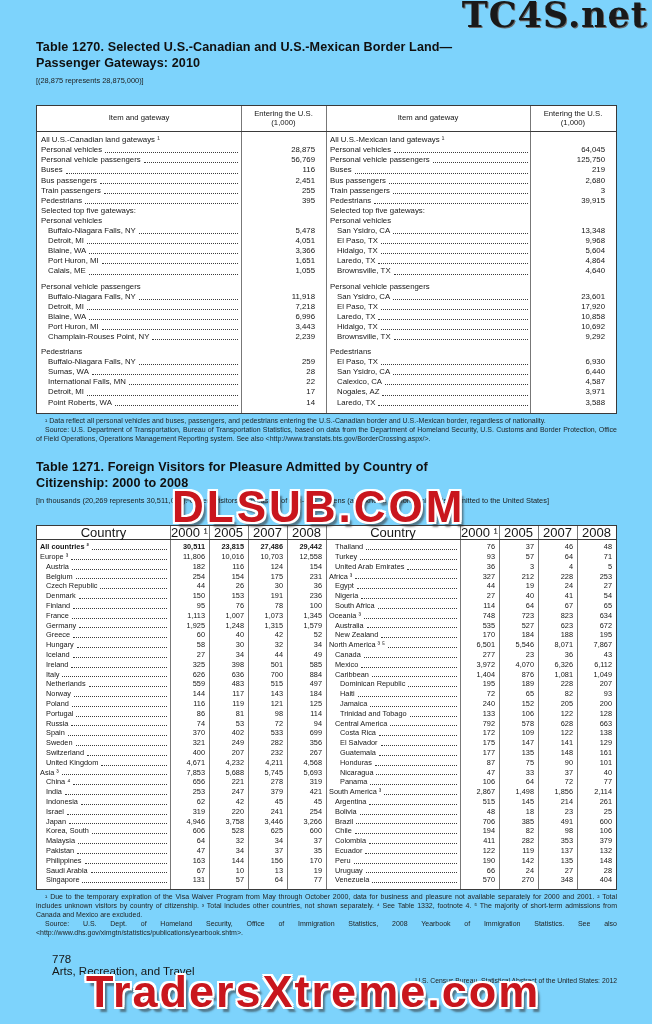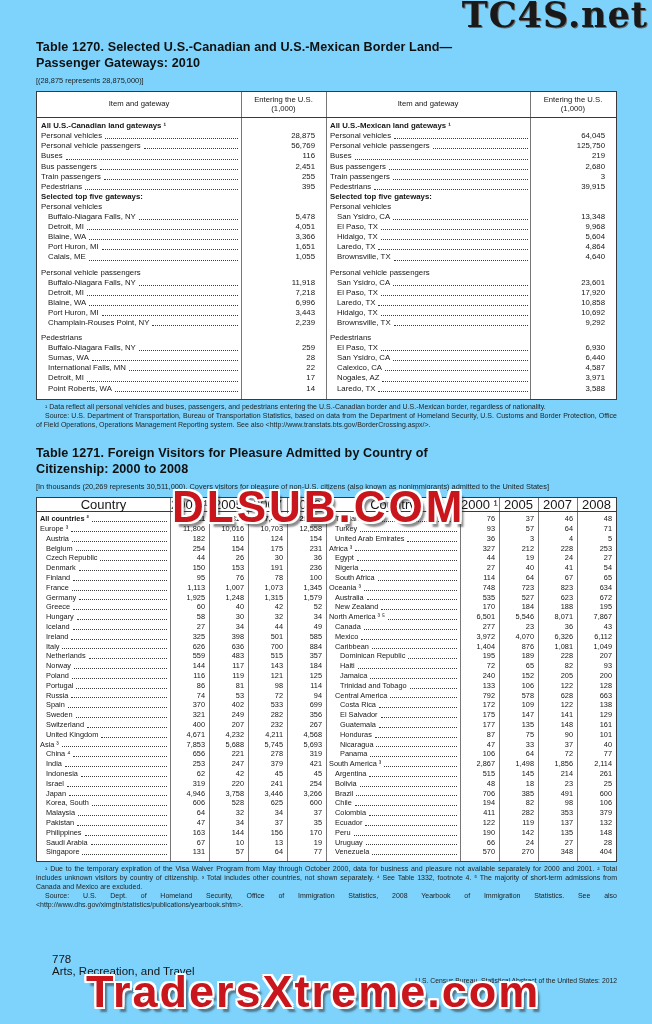--- a/index.html
+++ b/index.html
@@ -16,38 +16,38 @@
   .wm-mid{left:172px;top:482px;font-size:44px;letter-spacing:3px;}
   .wm-bottom{left:86px;top:966px;font-size:45px;letter-spacing:2px;}
 
   
   .tbl1{padding-top:40px;}
   .tbl2{margin-top:16px;}
   .tbl-title{font-size:12.6px;line-height:15.6px;font-weight:700;letter-spacing:.1px;color:#101010;}
   .tbl-note{font-size:7.4px;margin-top:5px;color:#1c1c1c;}
 
   
-  .frame{position:relative;border:1px solid #3a3a3a;margin-top:6px;background:#fff;}
+  .frame{position:relative;border:1px solid #3a3a3a;margin-top:20px;background:#fff;}
   .vrule{position:absolute;top:0;bottom:0;width:1px;background:#777;}
   .thead{display:flex;border-bottom:1px solid #3a3a3a;align-items:center;text-align:center;position:relative;z-index:2;}
   .th1270{height:26px;font-size:7.7px;line-height:8.8px;}
   .th1271{height:14px;font-size:13px;}
   .h-item{width:204px;}
   .h-val{width:85px;}
   .h-val2{width:86px;}
   .h-country{width:133px;}
   .h-country2{width:134px;}
   .h-year{width:39px;}
 
   
   .t1270-body{display:flex;padding:3px 0 5px;font-size:7.8px;line-height:10.1px;}
   .ghalf{width:289px;}
   #t1270-right{width:290px;}
   .g-row{display:flex;}
-  .g-bold{font-weight:700;}
+  .g-bold{font-weight:400;}
   .g-gap{margin-top:5px;}
   .g-lbl{flex:1;display:flex;min-width:0;padding-left:4px;align-items:flex-end;}
   .g-ind .g-lbl{padding-left:11px;}
   .g-val{width:85px;text-align:right;padding-right:11px;}
   .leader{flex:1;margin:0 3px 2px 3px;border-bottom:1.2px dotted #3c3c3c;min-width:4px;}
 
   
   .t1271-body{display:flex;padding:2px 0 4px;font-size:7.35px;line-height:9.8px;}
   .chalf{width:289px;}
   #t1271-right{width:290px;}
@@ -633,21 +633,21 @@
                 <div class="c-val">884</div>
               </div>
               <div class="c-row c-ind1">
                 <div class="c-lbl">
                   <span class="c-t">Netherlands</span>
                   <span class="leader"></span>
                 </div>
                 <div class="c-val">559</div>
                 <div class="c-val">483</div>
                 <div class="c-val">515</div>
-                <div class="c-val">357</div>
+                <div class="c-val">497</div>
               </div>
               <div class="c-row c-ind1">
                 <div class="c-lbl">
                   <span class="c-t">Norway</span>
                   <span class="leader"></span>
                 </div>
                 <div class="c-val">144</div>
                 <div class="c-val">117</div>
                 <div class="c-val">143</div>
                 <div class="c-val">184</div>

